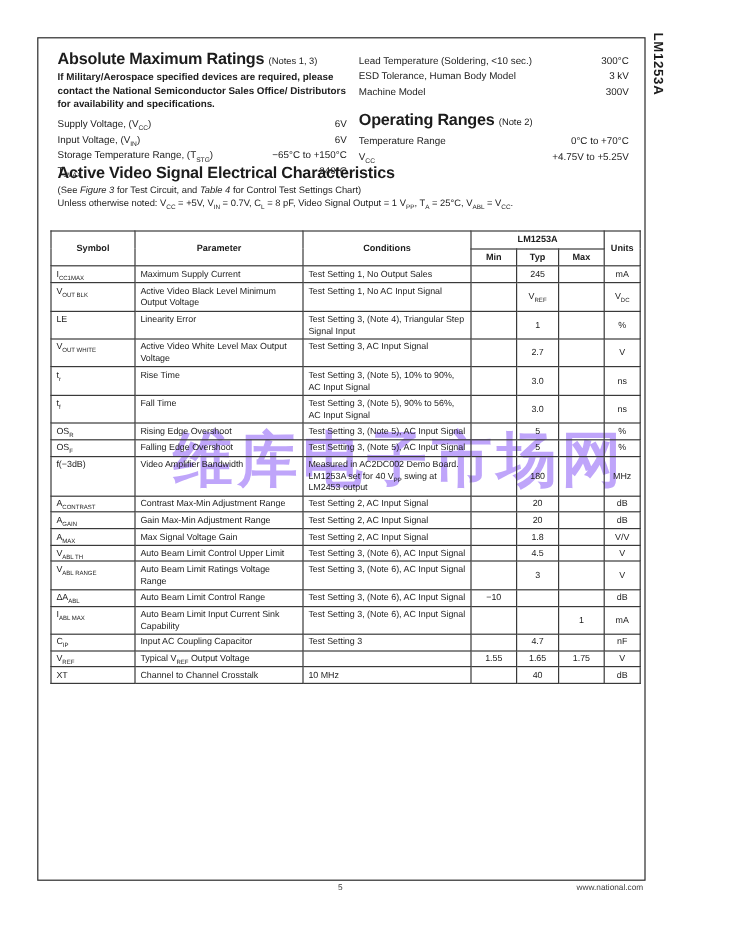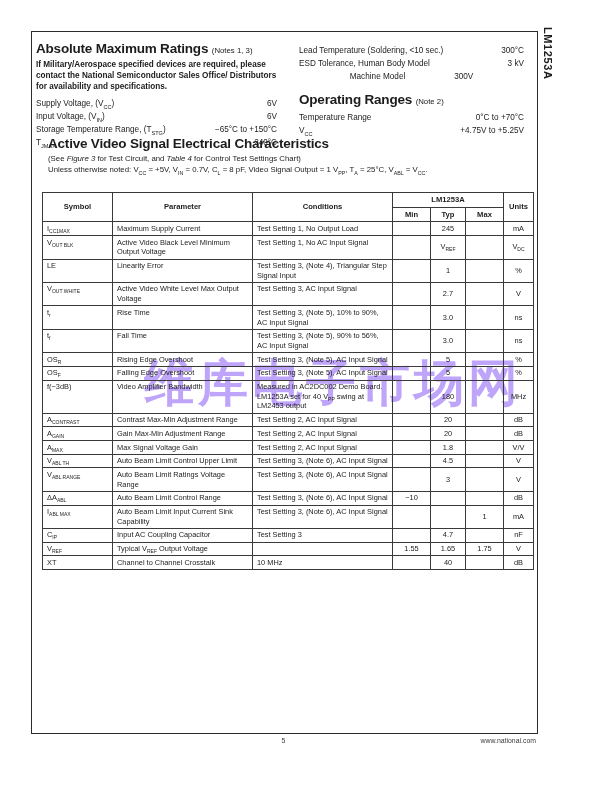--- a/index.html
+++ b/index.html
@@ -15,27 +15,27 @@
   .frame {
     position:absolute; left:31px; top:31px; width:505px; height:701px;
     border:1.6px solid #2b2b2b; z-index:1;
   }
   .side-label {
     position:absolute; left:542px; top:27px; z-index:1;
     writing-mode:vertical-rl; font-size:11px; font-weight:bold; letter-spacing:0.6px;
   }
   h2 { margin:0; font-size:13.5px; font-weight:bold; letter-spacing:-0.2px; }
   .notes { font-size:7.8px; font-weight:normal; letter-spacing:0; }
-  .col-left  { position:absolute; left:4px; top:9px;  width:241px; }
+  .col-left  { position:absolute; left:16px; top:9px;  width:241px; }
   .col-right { position:absolute; left:267px; top:13px; width:225px; }
   .warning { margin:4px 0 0 0; font-size:8.2px; font-weight:bold; line-height:10.8px; }
   .kv-list { margin-top:6px; }
   .kv-row { display:flex; justify-content:space-between; align-items:baseline;
             font-size:8.2px; line-height:12.8px; }
-  .kv-row.indent { justify-content:center; }
+  .kv-row.indent { justify-content:space-between; }
   .kv-row.indent .kv-value { min-width:68px; text-align:right; }
   .kv-label { white-space:pre-wrap; }
   .kv-value { text-align:right; white-space:nowrap; }
   .col-right .op-title { margin-top:9px; }
   .col-right .kv-list.op { margin-top:5px; }
   .elec-block { position:absolute; left:16px; top:104px; width:480px; }
   .sub-line { font-size:7.8px; line-height:9.8px; margin-top:1px; }
   .sub-line:first-of-type { margin-top:3px; }
   table.spec {
     position:absolute; left:10px; top:160px; width:491px;
@@ -143,21 +143,21 @@
         <tr>
           <th>Min</th>
           <th>Typ</th>
           <th>Max</th>
         </tr>
       </thead>
       <tbody>
           <tr>
             <td class="c-sym">I<sub>CC1MAX</sub></td>
             <td class="c-par">Maximum Supply Current</td>
-            <td class="c-con">Test Setting 1, No Output Load</td>
+            <td class="c-con">Test Setting 1, No Output Sales</td>
             <td class="c-min"></td>
             <td class="c-typ">245</td>
             <td class="c-max"></td>
             <td class="c-uni">mA</td>
           </tr>
           <tr>
             <td class="c-sym">V<sub>OUT BLK</sub></td>
             <td class="c-par">Active Video Black Level Minimum Output Voltage</td>
             <td class="c-con">Test Setting 1, No AC Input Signal</td>
             <td class="c-min"></td>

